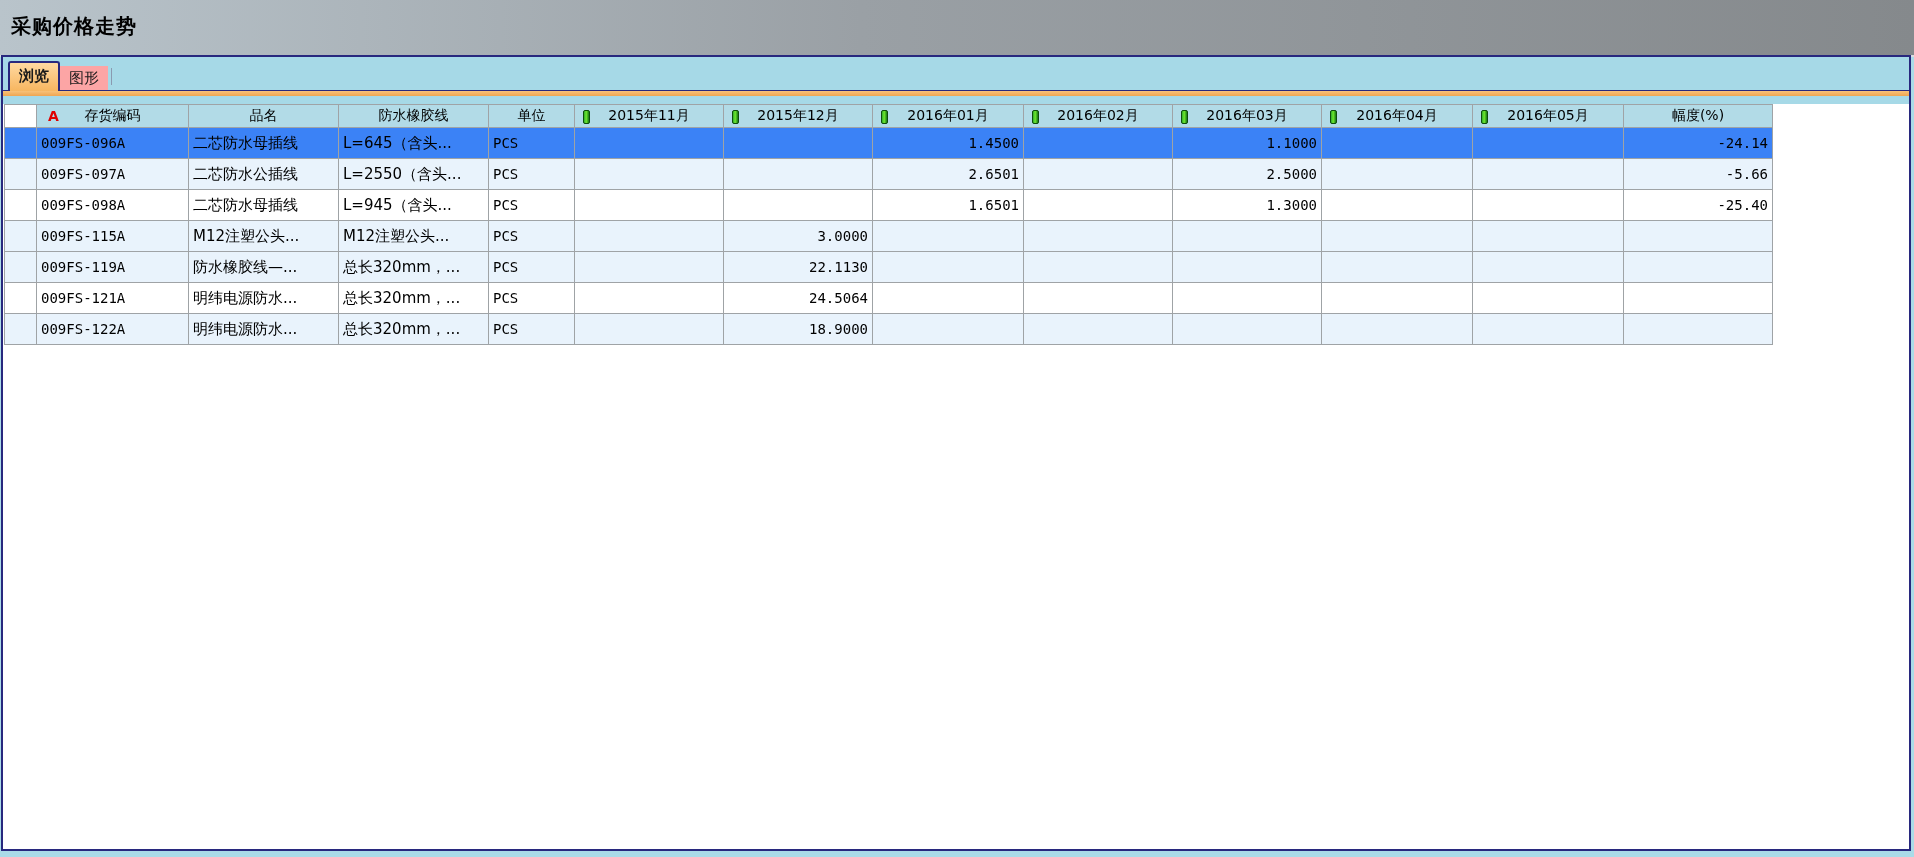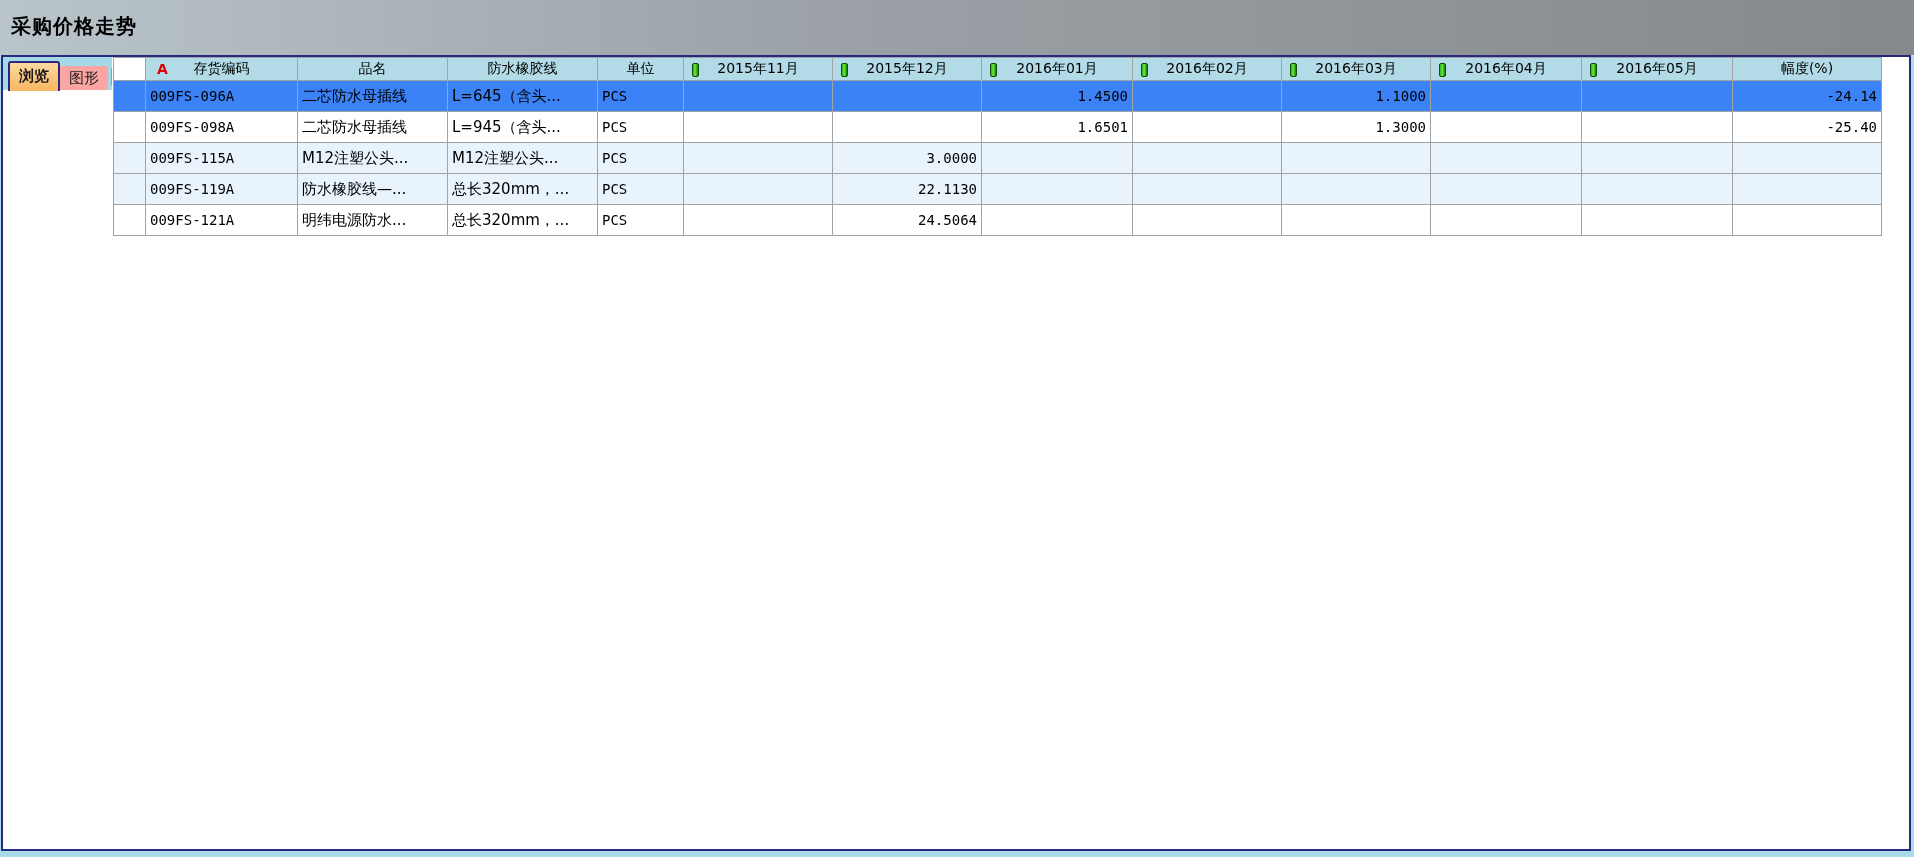--- a/index.html
+++ b/index.html
@@ -18,21 +18,21 @@
   .titlebar .title{
     position:absolute;left:11px;top:13px;
     font-size:20px;font-weight:bold;color:#000;letter-spacing:1px;
   }
   
   .pane{
     position:absolute;top:55px;left:1px;right:3px;bottom:6px;
     border:2px solid #28287e;
     background:#ffffff;
     box-sizing:border-box;
-    display:flex;flex-direction:row;
+    display:flex;flex-direction:column;
   }
   .tabstrip{
     height:33px;background:#a6d9e7;
     display:flex;align-items:flex-end;
     padding-left:5px;position:relative;
   }
   .tab{
     height:24px;line-height:24px;padding:0 9px;
     font-size:15px;color:#1a1a1a;background:#fca5a5;
     cursor:default;white-space:nowrap;
@@ -192,20 +192,35 @@
             <td class="cell-mono">PCS</td>
             <td class="num"></td>
             <td class="num"></td>
             <td class="num">1.4500</td>
             <td class="num"></td>
             <td class="num">1.1000</td>
             <td class="num"></td>
             <td class="num"></td>
             <td class="num range">-24.14</td>
           </tr>
+          <tr class="alt">
+            <td class="selcol"></td>
+            <td class="cell-mono">009FS-097A</td>
+            <td>二芯防水公插线</td>
+            <td>L=2550（含头...</td>
+            <td class="cell-mono">PCS</td>
+            <td class="num"></td>
+            <td class="num"></td>
+            <td class="num">2.6501</td>
+            <td class="num"></td>
+            <td class="num">2.5000</td>
+            <td class="num"></td>
+            <td class="num"></td>
+            <td class="num range">-5.66</td>
+          </tr>
           <tr class="">
             <td class="selcol"></td>
             <td class="cell-mono">009FS-098A</td>
             <td>二芯防水母插线</td>
             <td>L=945（含头...</td>
             <td class="cell-mono">PCS</td>
             <td class="num"></td>
             <td class="num"></td>
             <td class="num">1.6501</td>
             <td class="num"></td>
@@ -245,20 +260,35 @@
             <td class="num range"></td>
           </tr>
           <tr class="">
             <td class="selcol"></td>
             <td class="cell-mono">009FS-121A</td>
             <td>明纬电源防水...</td>
             <td>总长320mm，...</td>
             <td class="cell-mono">PCS</td>
             <td class="num"></td>
             <td class="num">24.5064</td>
+            <td class="num"></td>
+            <td class="num"></td>
+            <td class="num"></td>
+            <td class="num"></td>
+            <td class="num"></td>
+            <td class="num range"></td>
+          </tr>
+          <tr class="alt">
+            <td class="selcol"></td>
+            <td class="cell-mono">009FS-122A</td>
+            <td>明纬电源防水...</td>
+            <td>总长320mm，...</td>
+            <td class="cell-mono">PCS</td>
+            <td class="num"></td>
+            <td class="num">18.9000</td>
             <td class="num"></td>
             <td class="num"></td>
             <td class="num"></td>
             <td class="num"></td>
             <td class="num"></td>
             <td class="num range"></td>
           </tr>
         </tbody>
     </table>
   </div>

